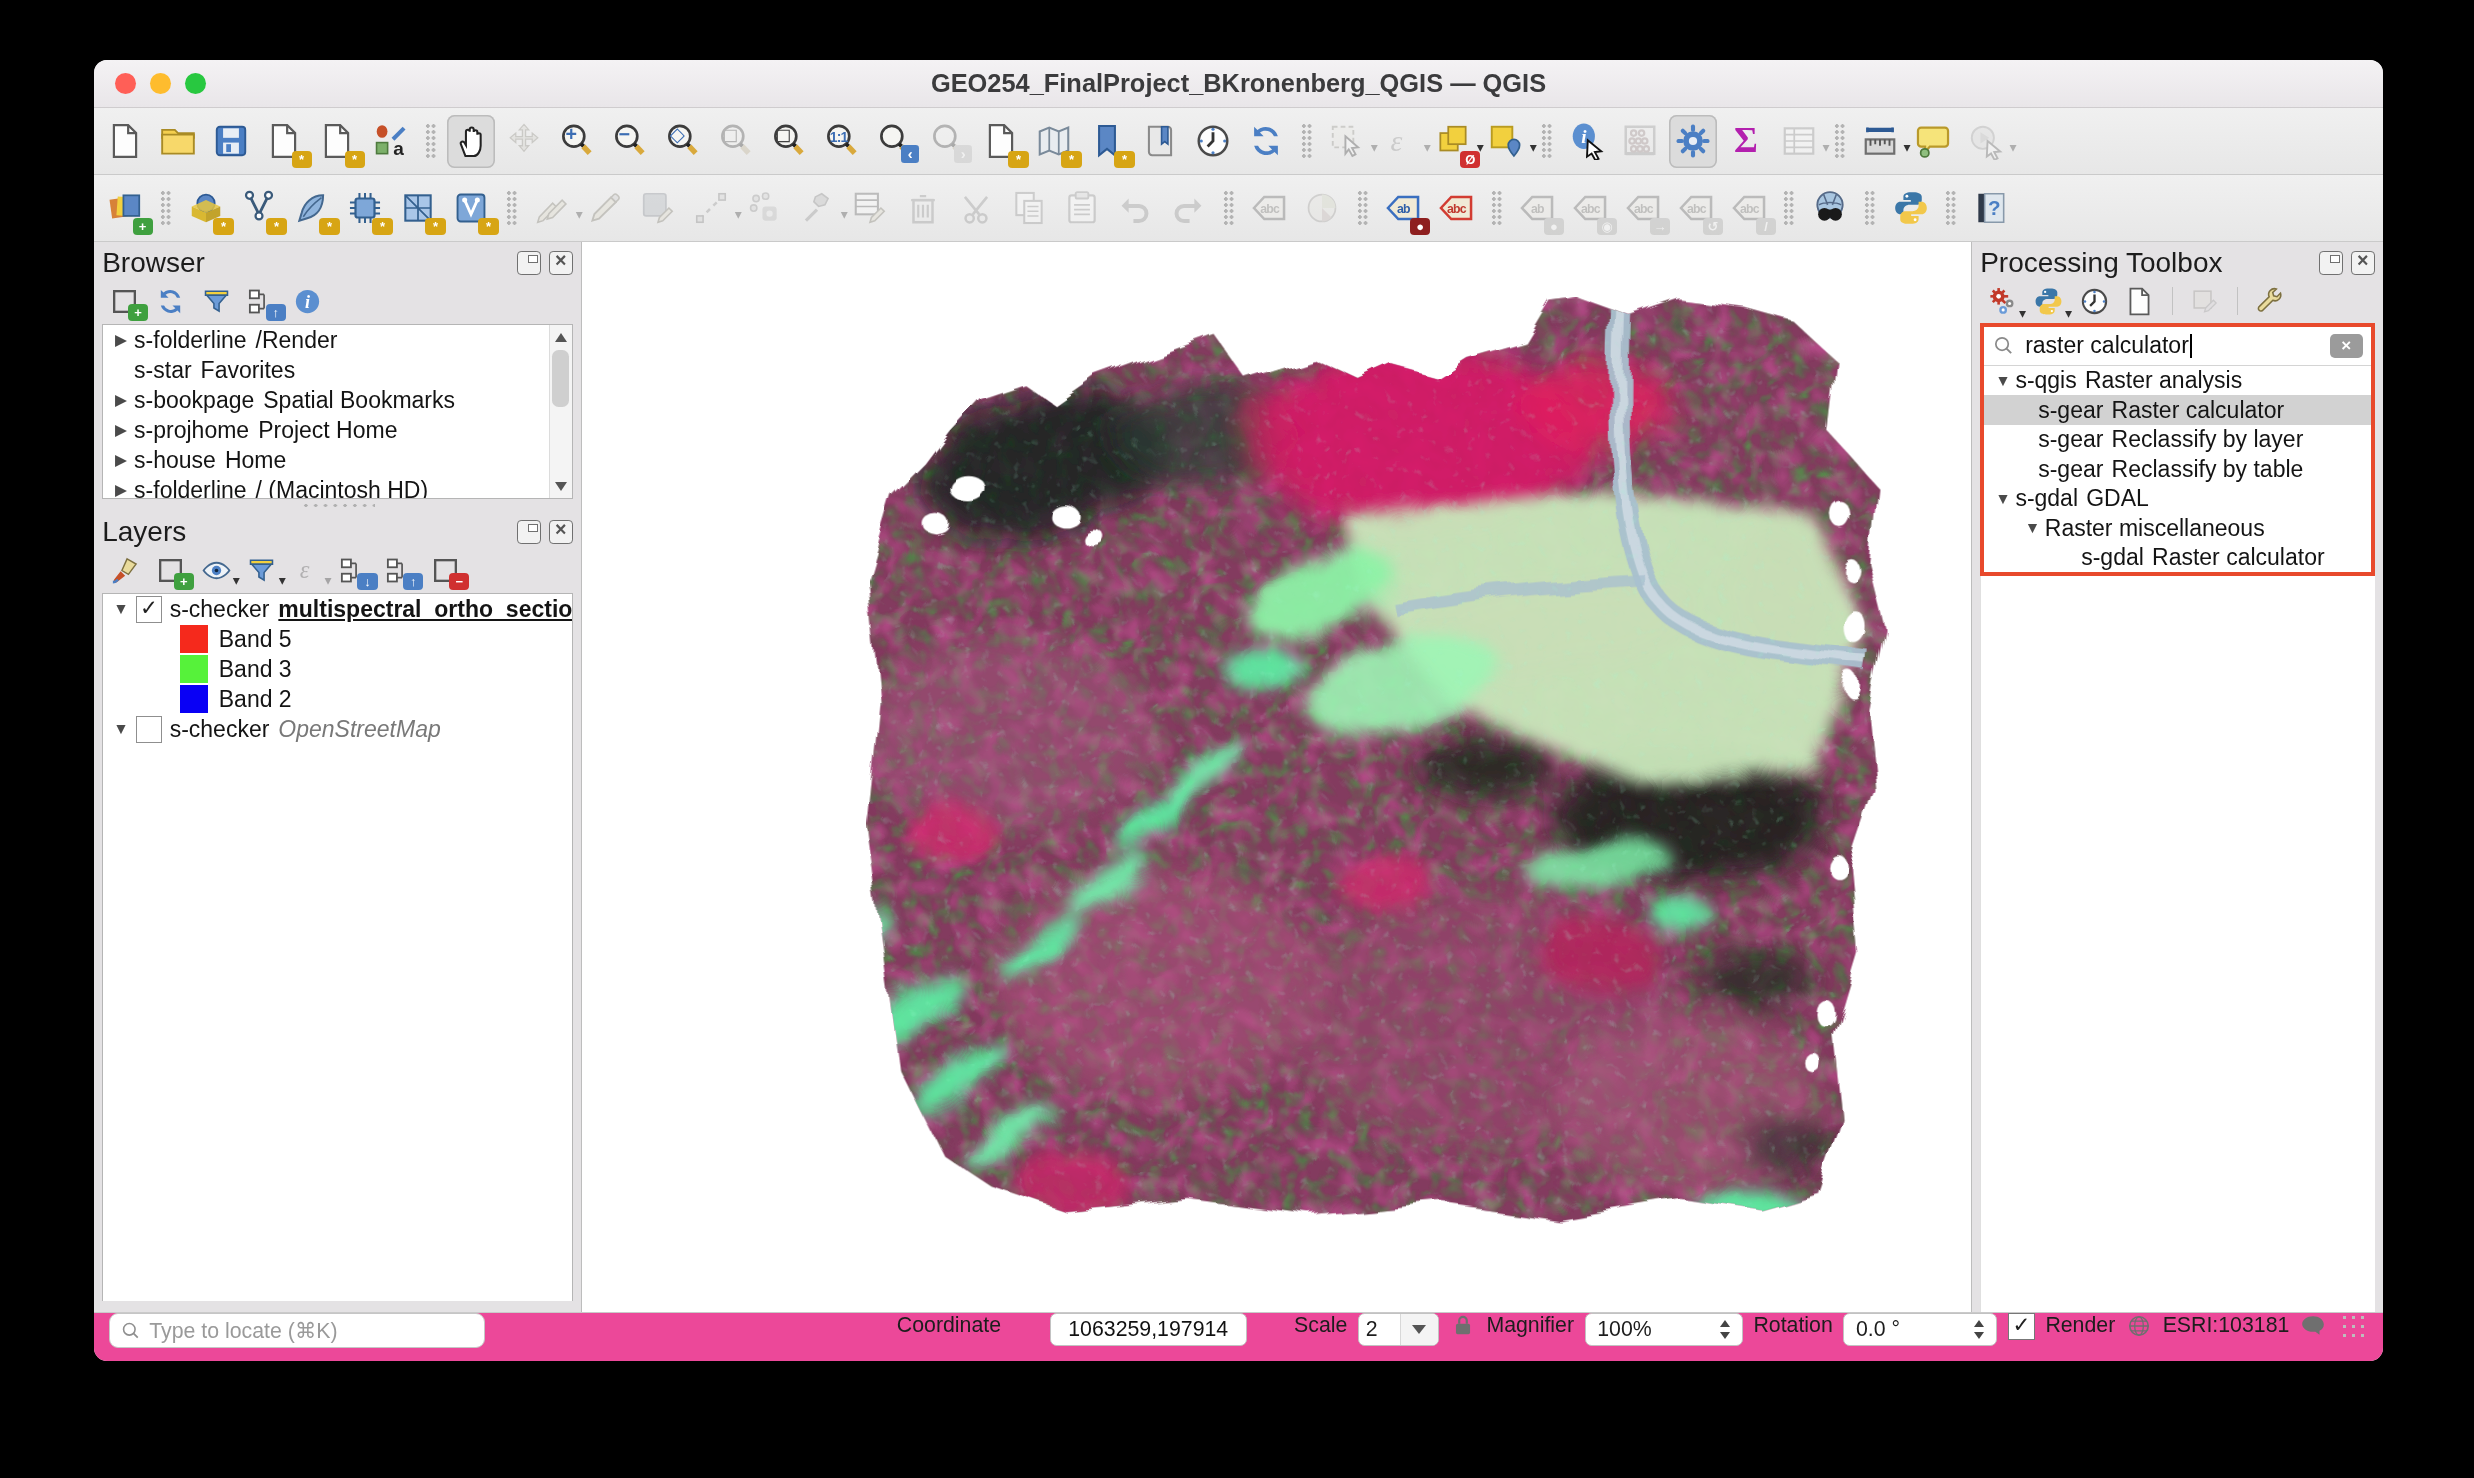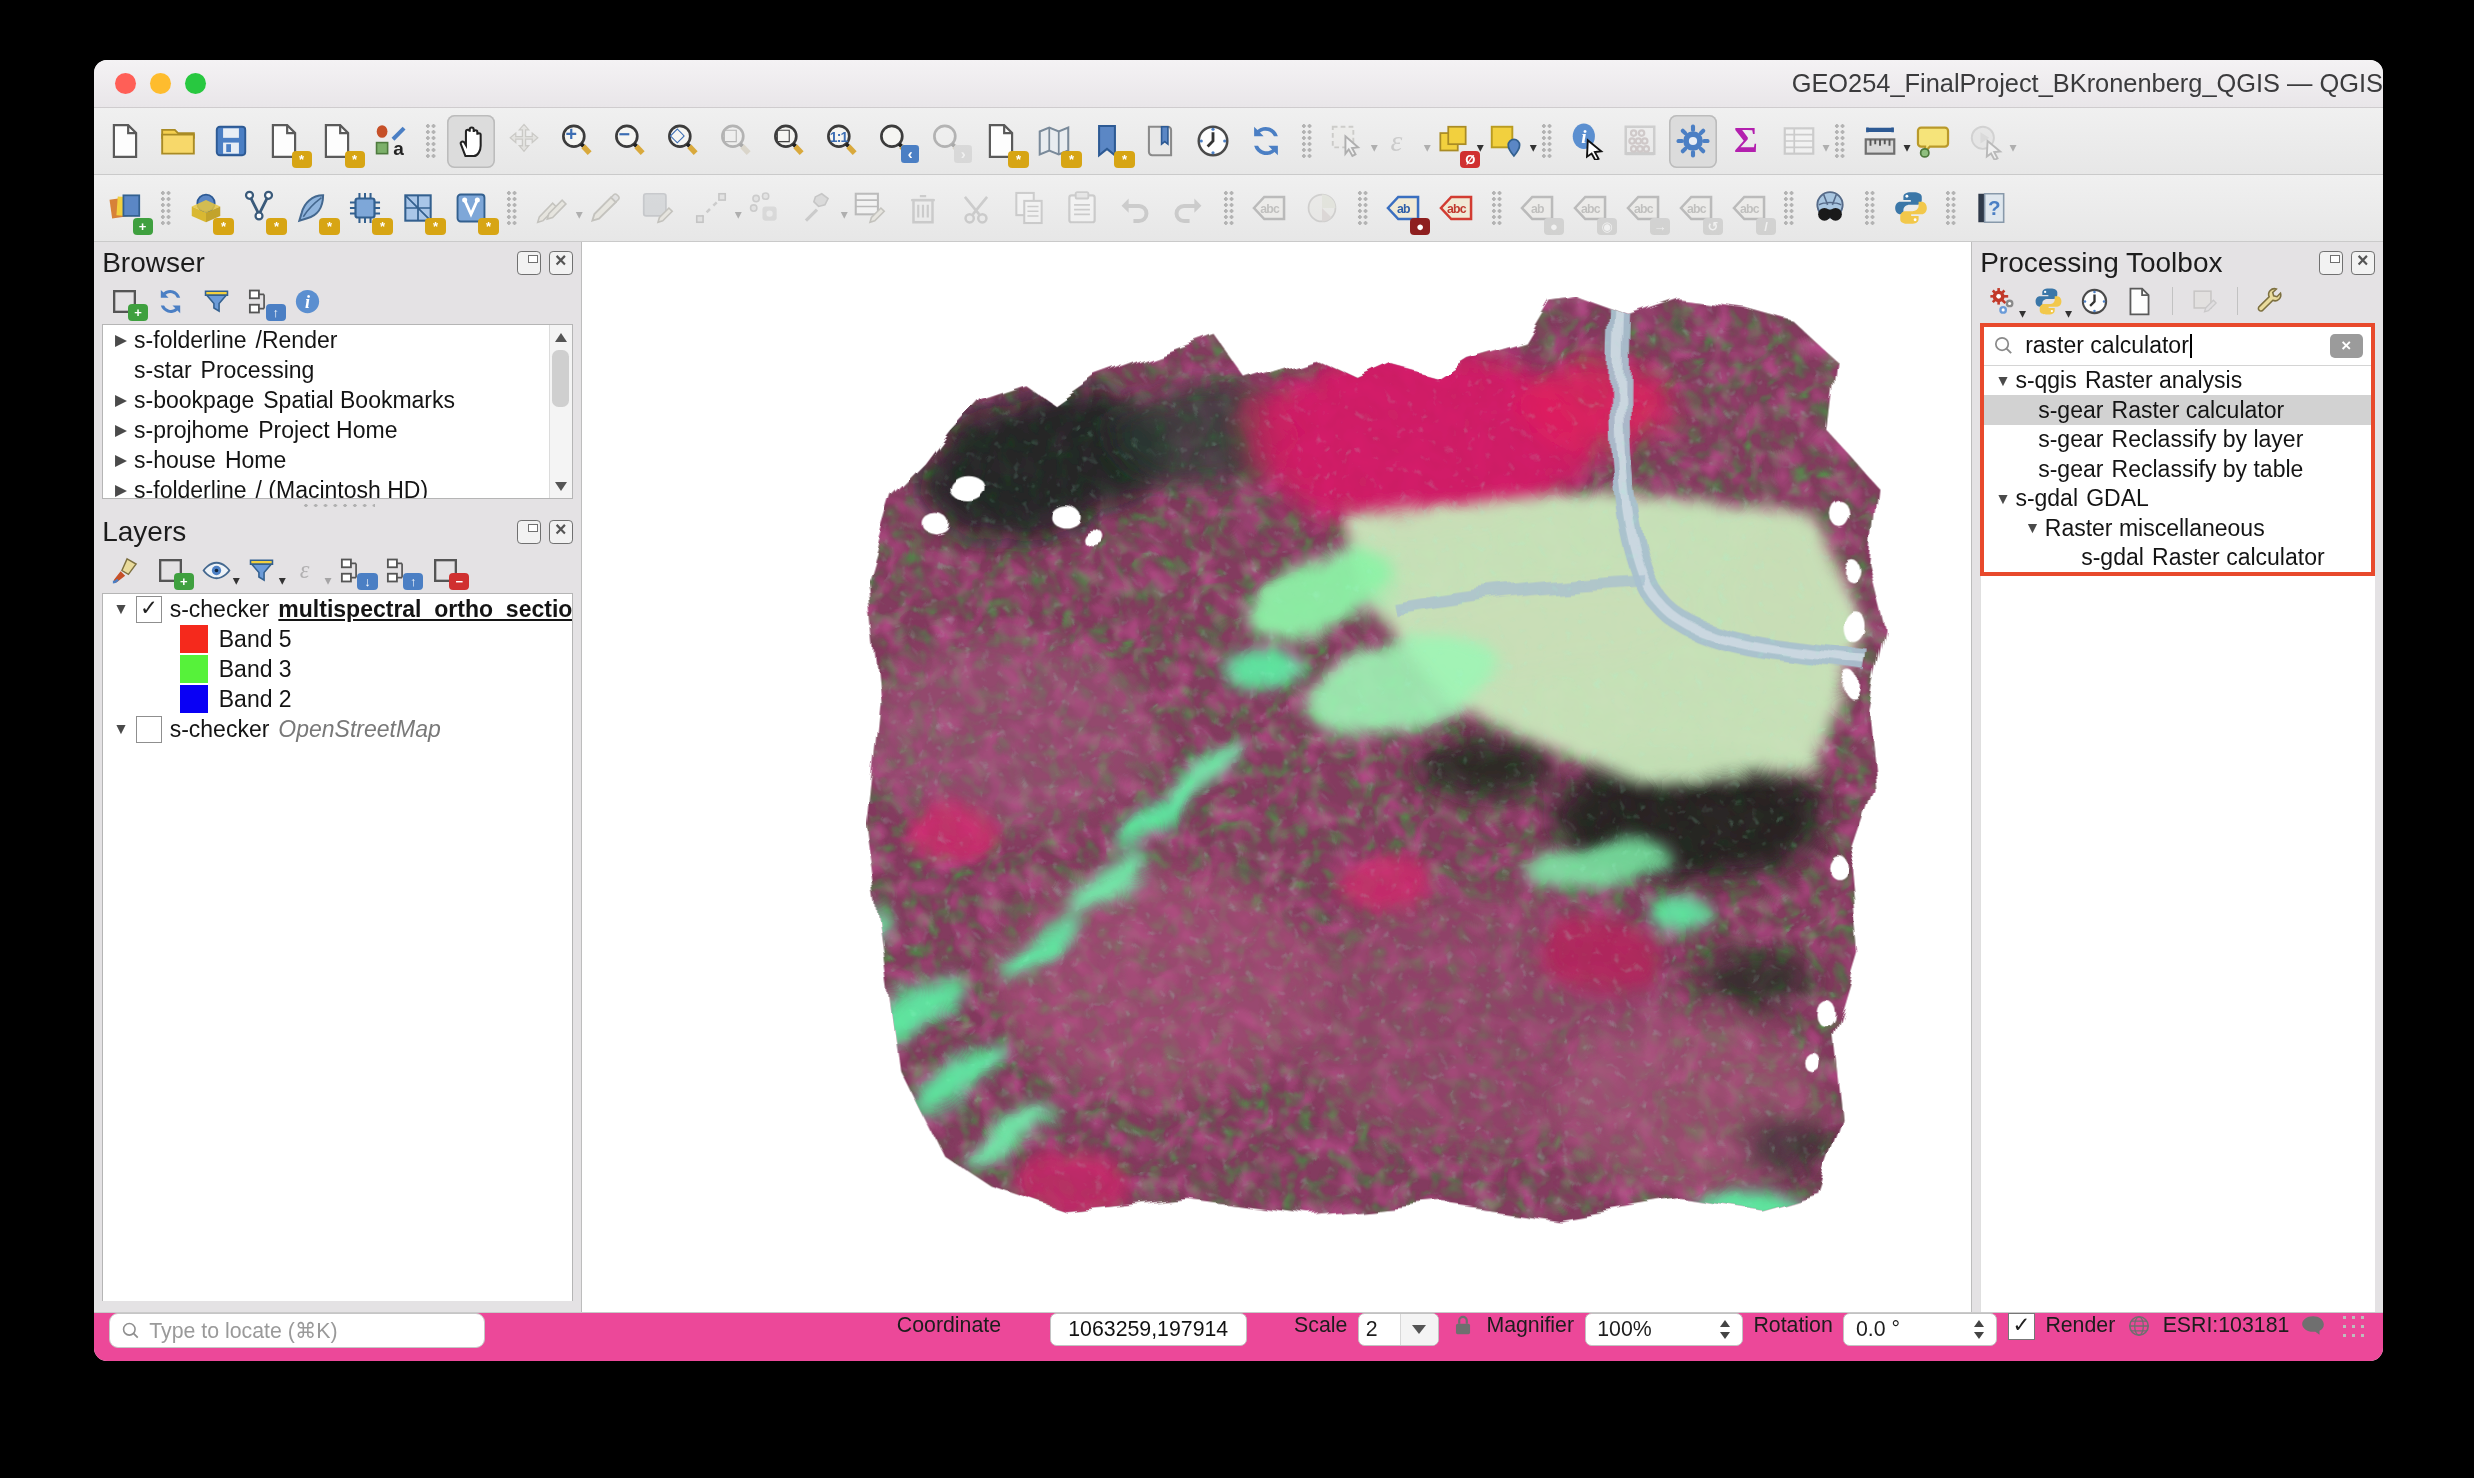--- a/index.html
+++ b/index.html
@@ -7,21 +7,21 @@
         font-family:"Liberation Sans","DejaVu Sans",sans-serif;}
   #window{position:absolute;left:94px;top:60px;width:2289px;height:1301px;background:#e9e7e9;
           border-radius:13px;overflow:hidden;display:flex;flex-direction:column;
           box-shadow:0 20.5px 66px rgba(0,0,0,.7);}
   
   .titlebar{height:47px;flex:0 0 47px;background:linear-gradient(#f4f2f4,#e9e6e9);
             border-bottom:0.8px solid #cfccce;display:flex;align-items:center;position:relative;}
   .lights{display:flex;gap:14px;margin-left:20.5px;}
   .light{width:21.3px;height:21.3px;border-radius:50%;}
   .l-red{background:#ff5f57;}.l-yellow{background:#febc2e;}.l-green{background:#28c840;}
-  .wtitle{position:absolute;left:0;right:0;text-align:right;font-size:25.4px;font-weight:normal;color:#3b3b3d;}
+  .wtitle{position:absolute;left:0;right:0;text-align:center;font-size:25.4px;font-weight:bold;color:#3b3b3d;}
   
   .toolbar{height:66px;flex:0 0 66px;background:linear-gradient(#f0f0f0,#e7e7e7);
            border-bottom:0.8px solid #cacaca;display:flex;align-items:center;padding:0 4.9px;}
   .tbtn{position:relative;width:48px;height:53px;display:flex;align-items:center;justify-content:center;
         border-radius:7.4px;margin:0 2.5px;color:#555;flex:0 0 auto;}
   .tbtn svg{width:38px;height:38px;}
   .tbtn.active{background:#dcdcdc;box-shadow:inset 0 0 0 1.6px #bcbcbc;}
   .tbtn.disabled{opacity:.32;filter:grayscale(70%);}
   .tbtn.flip svg{transform:scaleX(-1);}
   .ic-blue{color:#4b7fc4;}.ic-yellow{color:#f2d03e;}.ic-gray{color:#8a8a8a;}.ic-tan{color:#d8d2b8;}
@@ -1157,21 +1157,21 @@
             <div class="trow">
 
                   <span class="exp">▶</span>
                   <span class="ticon">s-folderline</span>
                   <span class="tlabel">/Render</span>
                 </div>
                 <div class="trow">
                   <span class="indsp" style="width: 26px;"></span>
 
                   <span class="ticon">s-star</span>
-                  <span class="tlabel">Processing</span>
+                  <span class="tlabel">Favorites</span>
                 </div>
                 <div class="trow">
 
                   <span class="exp">▶</span>
                   <span class="ticon">s-bookpage</span>
                   <span class="tlabel">Spatial Bookmarks</span>
                 </div>
                 <div class="trow">
 
                   <span class="exp">▶</span>

